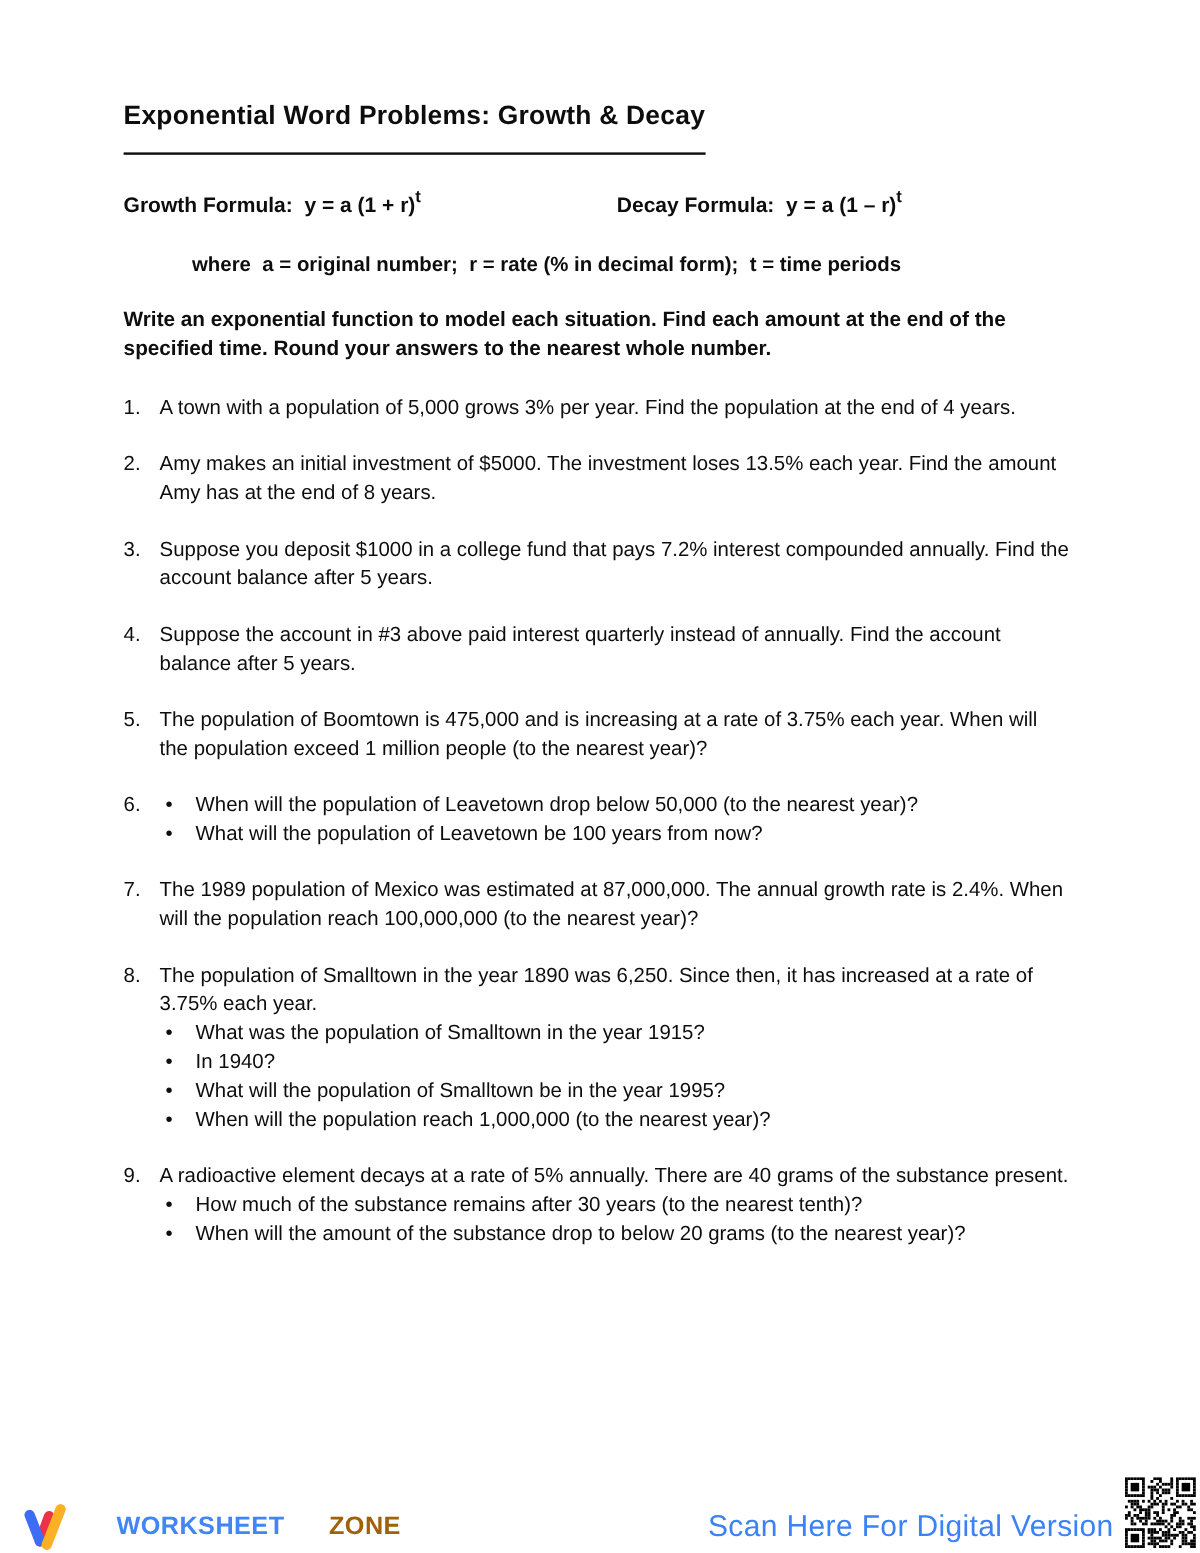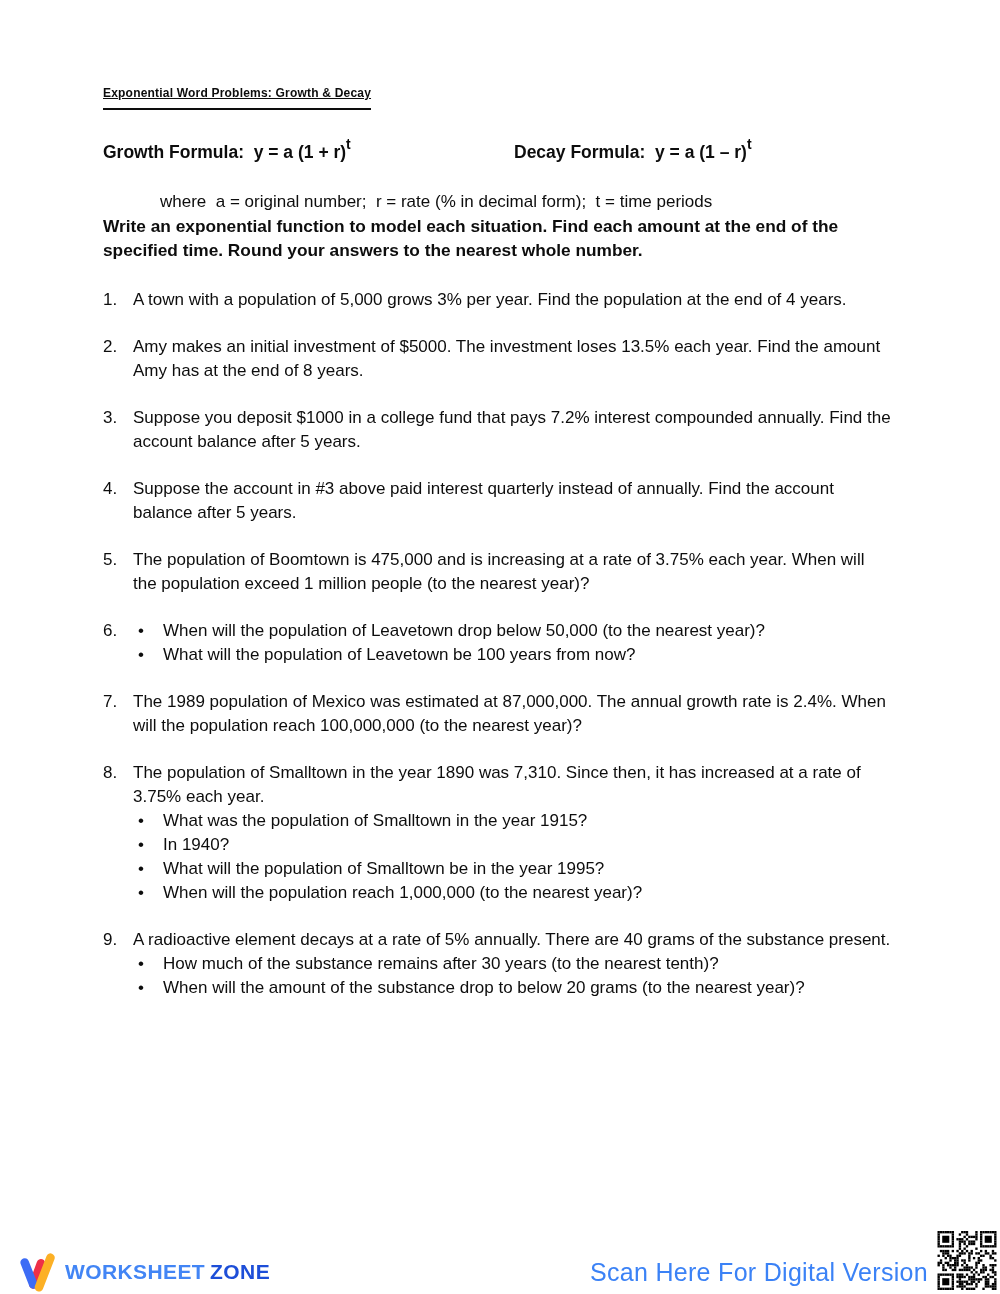--- a/index.html
+++ b/index.html
@@ -7,53 +7,53 @@
   body {
     width:1000px; height:1294px; position:relative; overflow:hidden;
     font-family:"Liberation Sans","DejaVu Sans",sans-serif;
     color:#0d0d0d;
     -webkit-font-smoothing:antialiased;
   }
   .content { position:absolute; left:103px; top:83px; width:790px; }
 
   .title {
     display:inline-block;
-    font-size:12px; font-weight:bold; letter-spacing:0.2px;
-    border-bottom:2px solid #0d0d0d; padding-bottom:8px;text-decoration:underline;
+    font-size:22px; font-weight:bold; letter-spacing:0.2px;
+    border-bottom:2px solid #0d0d0d; padding-bottom:18px;
   }
 
   .formula-row {
     margin-top:30px; font-weight:bold; font-size:17.5px;
     white-space:pre; line-height:24px;
   }
   .formula { display:inline-block; vertical-align:baseline; }
   .formula-growth { width:411px; }
   .fsup { font-size:14px; font-weight:bold; position:relative; top:-9px; }
 
   .where-line {
     margin-top:25px; margin-left:57px;
-    font-weight:normal; font-size:17px; white-space:pre; line-height:24px;
+    font-weight:bold; font-size:17px; white-space:pre; line-height:24px;
   }
 
   .instructions {
-    width:790px;
+    margin-top:21px; width:790px;
     font-weight:bold; font-size:17.3px; line-height:24px;
   }
 
   .problems { margin-top:26px; }
   .problem { display:flex; margin-bottom:23px; font-size:17px; line-height:24px; }
   .pnum { flex:0 0 30px; width:30px; }
   .pbody { flex:1; max-width:758px; }
   .bullets { }
   .bullet { display:flex; }
   .bdot { flex:0 0 25px; margin-left:5px; }
   .btext { flex:1; }
 
   .footer { position:absolute; left:0; top:0; width:1000px; height:1294px; pointer-events:none; }
-  .logo { position:absolute; left:16px; top:1251px; display:flex; align-items:center; }
+  .logo { position:absolute; left:16px; top:1251px; display:flex; align-items:center;gap:32px; }
   .logo-icon { width:46px; height:42px; display:block; }
   .logo-word { font-size:21px; font-weight:bold; letter-spacing:0.4px; margin-left:3px; }
   .logo-zone { font-size:21px; font-weight:bold; letter-spacing:0.4px; margin-left:5px; }
   .scan-text { position:absolute; left:590px; top:1258px; font-size:25px; letter-spacing:0.3px; }
   .qr { position:absolute; left:936px; top:1231px; width:62px; height:59px; fill:#000; }
 </style>
 </head>
 <body>
 
 <div class="content">
@@ -128,21 +128,21 @@
     <div class="pnum">7.</div>
     <div class="pbody">
       <div class="ptext">The 1989 population of Mexico was estimated at 87,000,000. The annual growth rate is 2.4%. When will the population reach 100,000,000 (to the nearest year)?</div>
 
     </div>
   </div>
 
   <div class="problem">
     <div class="pnum">8.</div>
     <div class="pbody">
-      <div class="ptext">The population of Smalltown in the year 1890 was 7,310. Since then, it has increased at a rate of 3.75% each year.</div>
+      <div class="ptext">The population of Smalltown in the year 1890 was 6,250. Since then, it has increased at a rate of 3.75% each year.</div>
       <div class="bullets">
   <div class="bullet">
     <span class="bdot">•</span>
     <span class="btext">What was the population of Smalltown in the year 1915?</span>
   </div>
 
   <div class="bullet">
     <span class="bdot">•</span>
     <span class="btext">In 1940?</span>
   </div>
@@ -183,21 +183,21 @@
 
 <div class="footer">
 
   <div class="logo">
     <svg class="logo-icon" viewBox="0 0 46 44" xmlns="http://www.w3.org/2000/svg">
       <line x1="17" y1="35" x2="25" y2="13" stroke="#ee3048" stroke-width="9" stroke-linecap="round"></line>
       <line x1="8" y1="12" x2="17" y2="35" stroke="#3d6cf5" stroke-width="9" stroke-linecap="round"></line>
       <line x1="23" y1="38" x2="35" y2="7" stroke="#fcb025" stroke-width="9" stroke-linecap="round"></line>
     </svg>
     <span class="logo-word" style="color:#4285f5;">WORKSHEET</span>
-      <span class="logo-zone" style="color:#1d4ed8;">ZONE</span>
+      <span class="logo-zone" style="color:#a16207;">ZONE</span>
   </div>
 
   <div class="scan-text" style="color:#3b82f6;">Scan Here For Digital Version</div>
 
   <svg class="qr" id="qr" xmlns="http://www.w3.org/2000/svg" viewBox="0 0 25 25">
       <rect x="0" y="0" width="1" height="1"></rect>
       <rect x="1" y="0" width="1" height="1"></rect>
       <rect x="2" y="0" width="1" height="1"></rect>
       <rect x="3" y="0" width="1" height="1"></rect>
       <rect x="4" y="0" width="1" height="1"></rect>

